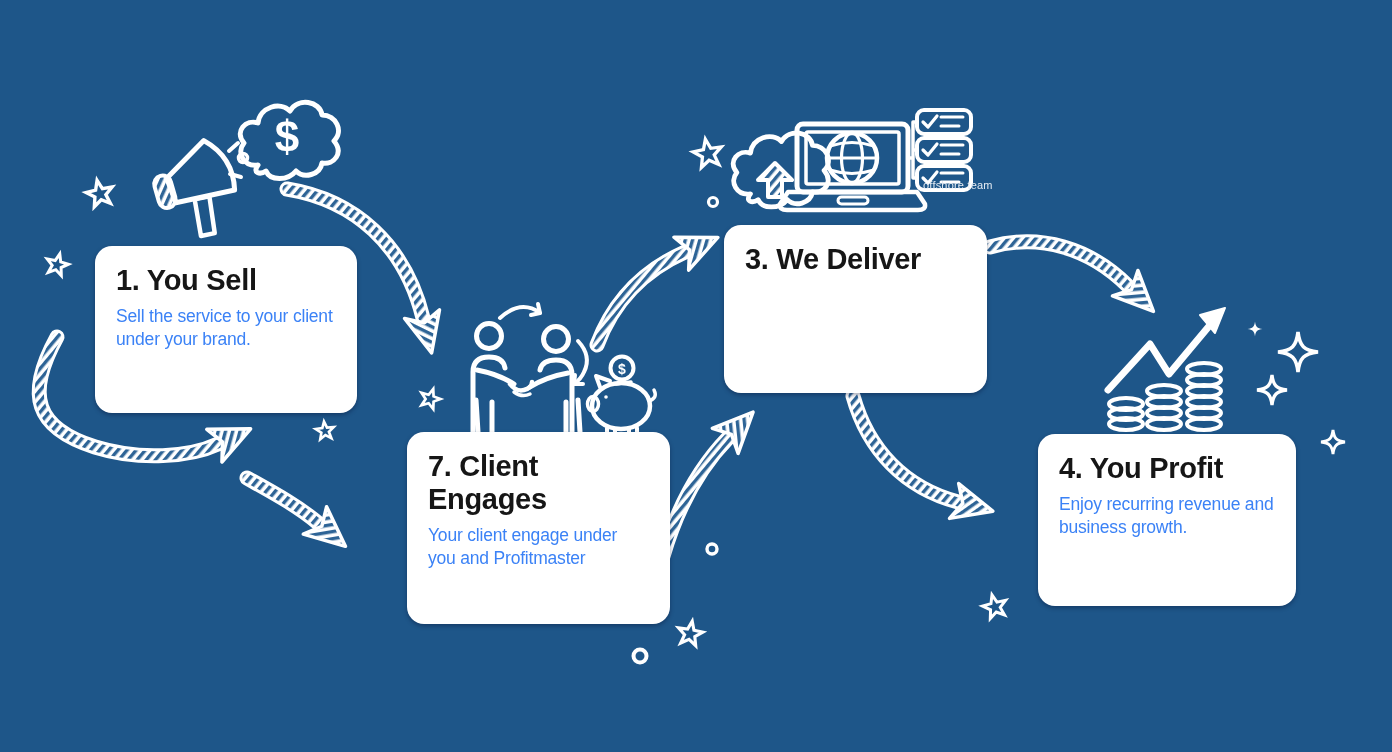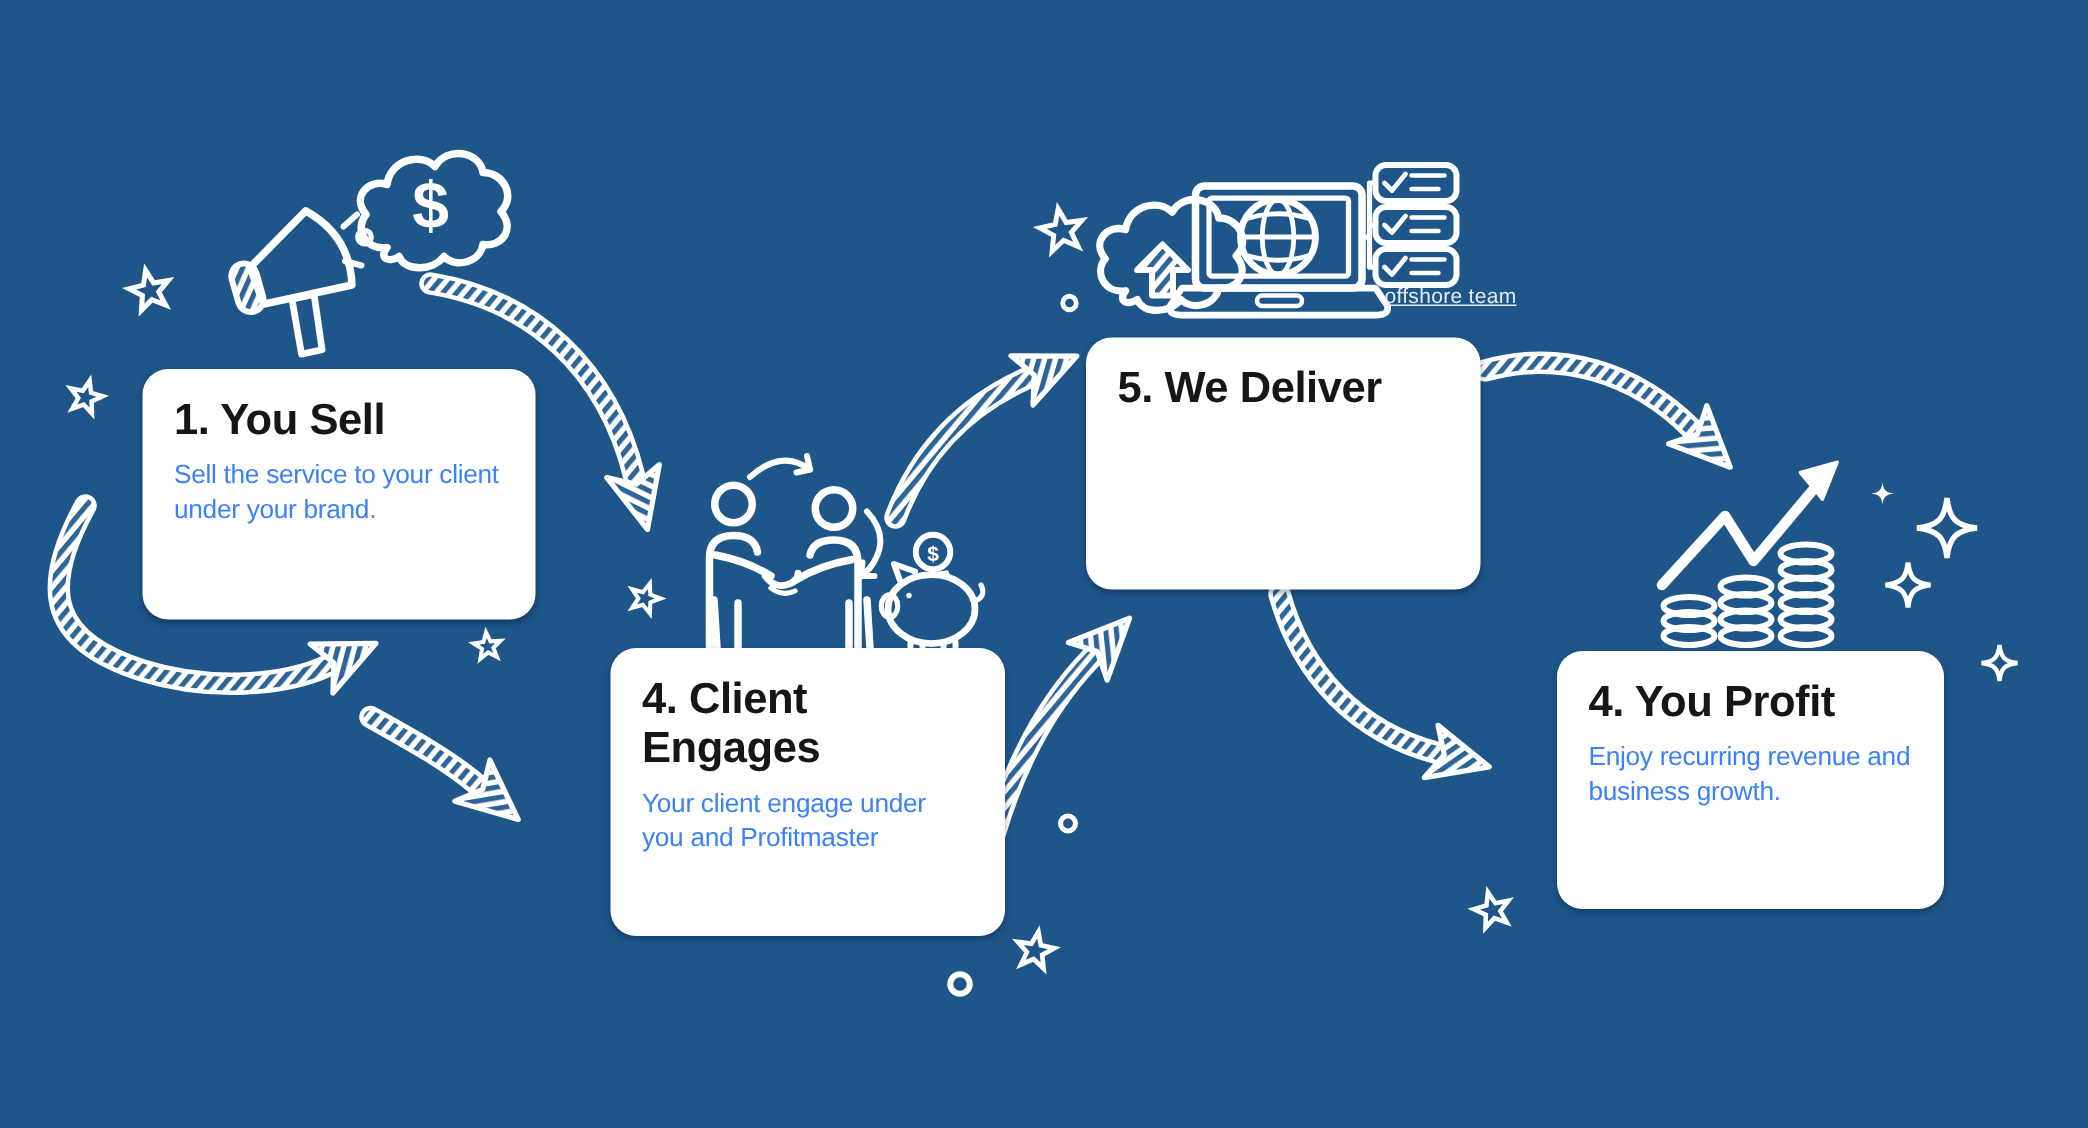--- a/index.html
+++ b/index.html
@@ -32,26 +32,25 @@
     font-size:17.5px;
     letter-spacing:-0.2px;
     line-height:1.32;
   }
   .c1{left:95px;  top:227px; width:262px; height:167px;margin-top:19px;}
   .c2{left:407px; top:432px; width:263px; height:192px;}
   .c3{left:724px; top:225px; width:263px; height:168px;}
   .c4{left:1038px;top:434px; width:258px; height:172px;}
   .offshore-label{
     position:absolute;
-    left:923px; top:189px;
+    left:923px; top:179px;
     width:110px;
     color:#e4ebf3;
-    font-size:14px;
+    font-size:11px;
     letter-spacing:0.2px;
-    text-decoration:underline;
   }
 </style>
 </head>
 <body>
 
 <div class="canvas">
 
   <svg class="decor" viewBox="0 0 1392 752" xmlns="http://www.w3.org/2000/svg">
     <defs>
       <pattern id="hatch" patternUnits="userSpaceOnUse" width="7" height="7" patternTransform="rotate(40)">
@@ -261,26 +260,26 @@
         <use href="#spark4" transform="translate(1333,442) scale(1.2)" fill="none" stroke="#ffffff" stroke-width="2.4"></use>
       </g>
   </svg>
 
   <div class="card c1">
     <div class="card-title">1. You Sell</div>
     <div class="card-desc">Sell the service to your client under your brand.</div>
   </div>
 
   <div class="card c2">
-    <div class="card-title">4. Client Engages</div>
+    <div class="card-title">7. Client Engages</div>
     <div class="card-desc">Your client engage under you and Profitmaster</div>
   </div>
 
   <div class="card c3">
-    <div class="card-title">5. We Deliver</div>
+    <div class="card-title">3. We Deliver</div>
   </div>
 
   <div class="card c4">
     <div class="card-title">4. You Profit</div>
     <div class="card-desc">Enjoy recurring revenue and business growth.</div>
   </div>
 
   <div class="offshore-label">offshore team</div>
 
 </div>

